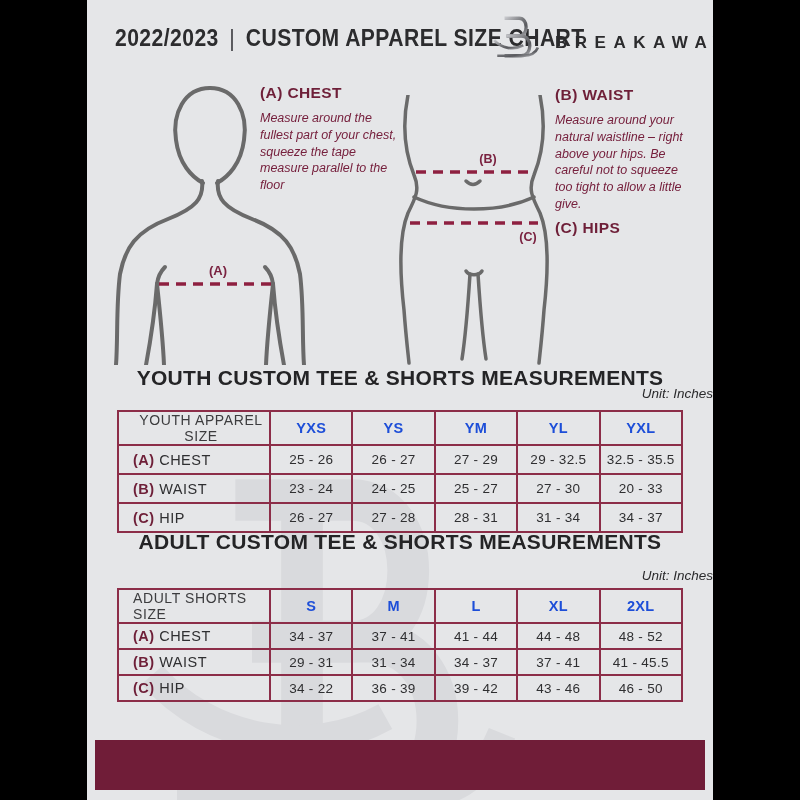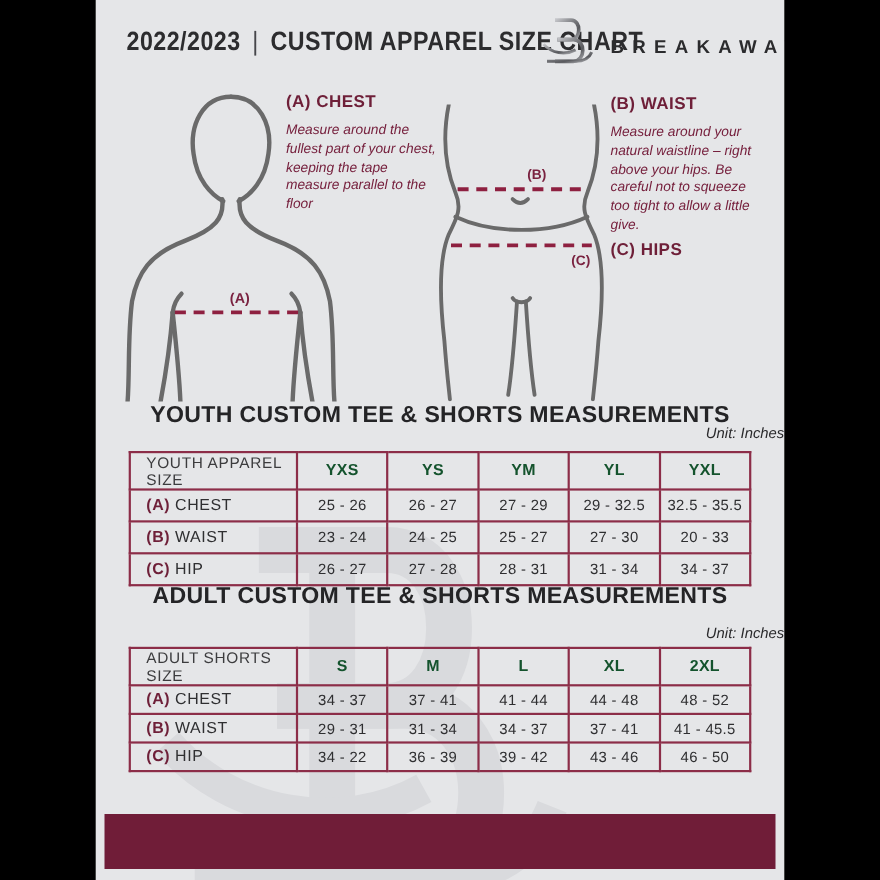--- a/index.html
+++ b/index.html
@@ -44,27 +44,27 @@
   }
   
   .size-table {
     position:absolute; left:30px; width:564px; z-index:1;
     border-collapse:collapse; table-layout:fixed; background:transparent;
   }
   .size-table th, .size-table td {
     border:2px solid #8c2d48; text-align:center; padding:0;
     font-size:13.5px; color:#2f2f31; letter-spacing:.3px;
   }
-  .size-table th { font-weight:bold; font-size:14.5px; color:#14532d; }
+  .size-table th { font-weight:bold; font-size:14.5px; color:#1d4ed8; }
   .size-table .col-label { text-align:left; padding-left:14px; }
   .size-table th.col-label { font-weight:400; font-size:14px; color:#3c3c3e; letter-spacing:.6px; }
   .size-table td.col-label { font-size:14.5px; letter-spacing:.5px; }
   .size-table td.col-label .prefix { font-weight:bold; color:#6e1f38; }
   #youth-table { top:410px; }
-  #youth-table th { height:32px; }
+  #youth-table th { height:32px;text-align:center; }
   #youth-table td { height:29px; }
   #adult-table { top:588px; }
   #adult-table th { height:30px; }
   #adult-table td { height:26px; }
   #youth-title { top:366px; } #youth-unit { top:386px; }
   #adult-title { top:530px; } #adult-unit { top:568px; }
   
   .watermark { position:absolute; left:40px; top:450px; z-index:0; }
   .footer-bar {
     position:absolute; left:8px; top:740px; width:610px; height:50px;
@@ -137,21 +137,21 @@
       <path d="M90 179 C92 210 94 238 98 264"></path>
     </g>
     <path d="M28 77 H144" stroke="#8e2040" stroke-width="3.5" stroke-dasharray="10 7"></path>
     <path d="M22 128 H150" stroke="#8e2040" stroke-width="3.5" stroke-dasharray="10 7"></path>
     <text x="100" y="68" text-anchor="middle" font-size="12.5" font-weight="bold" fill="#7a2240">(B)</text>
     <text x="140" y="146" text-anchor="middle" font-size="12.5" font-weight="bold" fill="#7a2240">(C)</text>
   </svg>
 
   <div class="guide-block" id="chest-block">
     <div class="guide-heading">(A) CHEST</div>
-    <div class="guide-body">Measure around the fullest part of your chest, keeping the tape measure parallel to the floor</div>
+    <div class="guide-body">Measure around the fullest part of your chest, squeeze the tape measure parallel to the floor</div>
   </div>
   <div class="guide-block" id="waist-block">
     <div class="guide-heading">(B) WAIST</div>
     <div class="guide-body">Measure around your natural waistline – right above your hips. Be careful not to squeeze too tight to allow a little give.</div>
   </div>
   <div class="guide-block" id="hips-block">
     <div class="guide-heading">(C) HIPS</div>
   </div>
 
   <div class="section-title" id="youth-title">YOUTH CUSTOM TEE &amp; SHORTS MEASUREMENTS</div>

